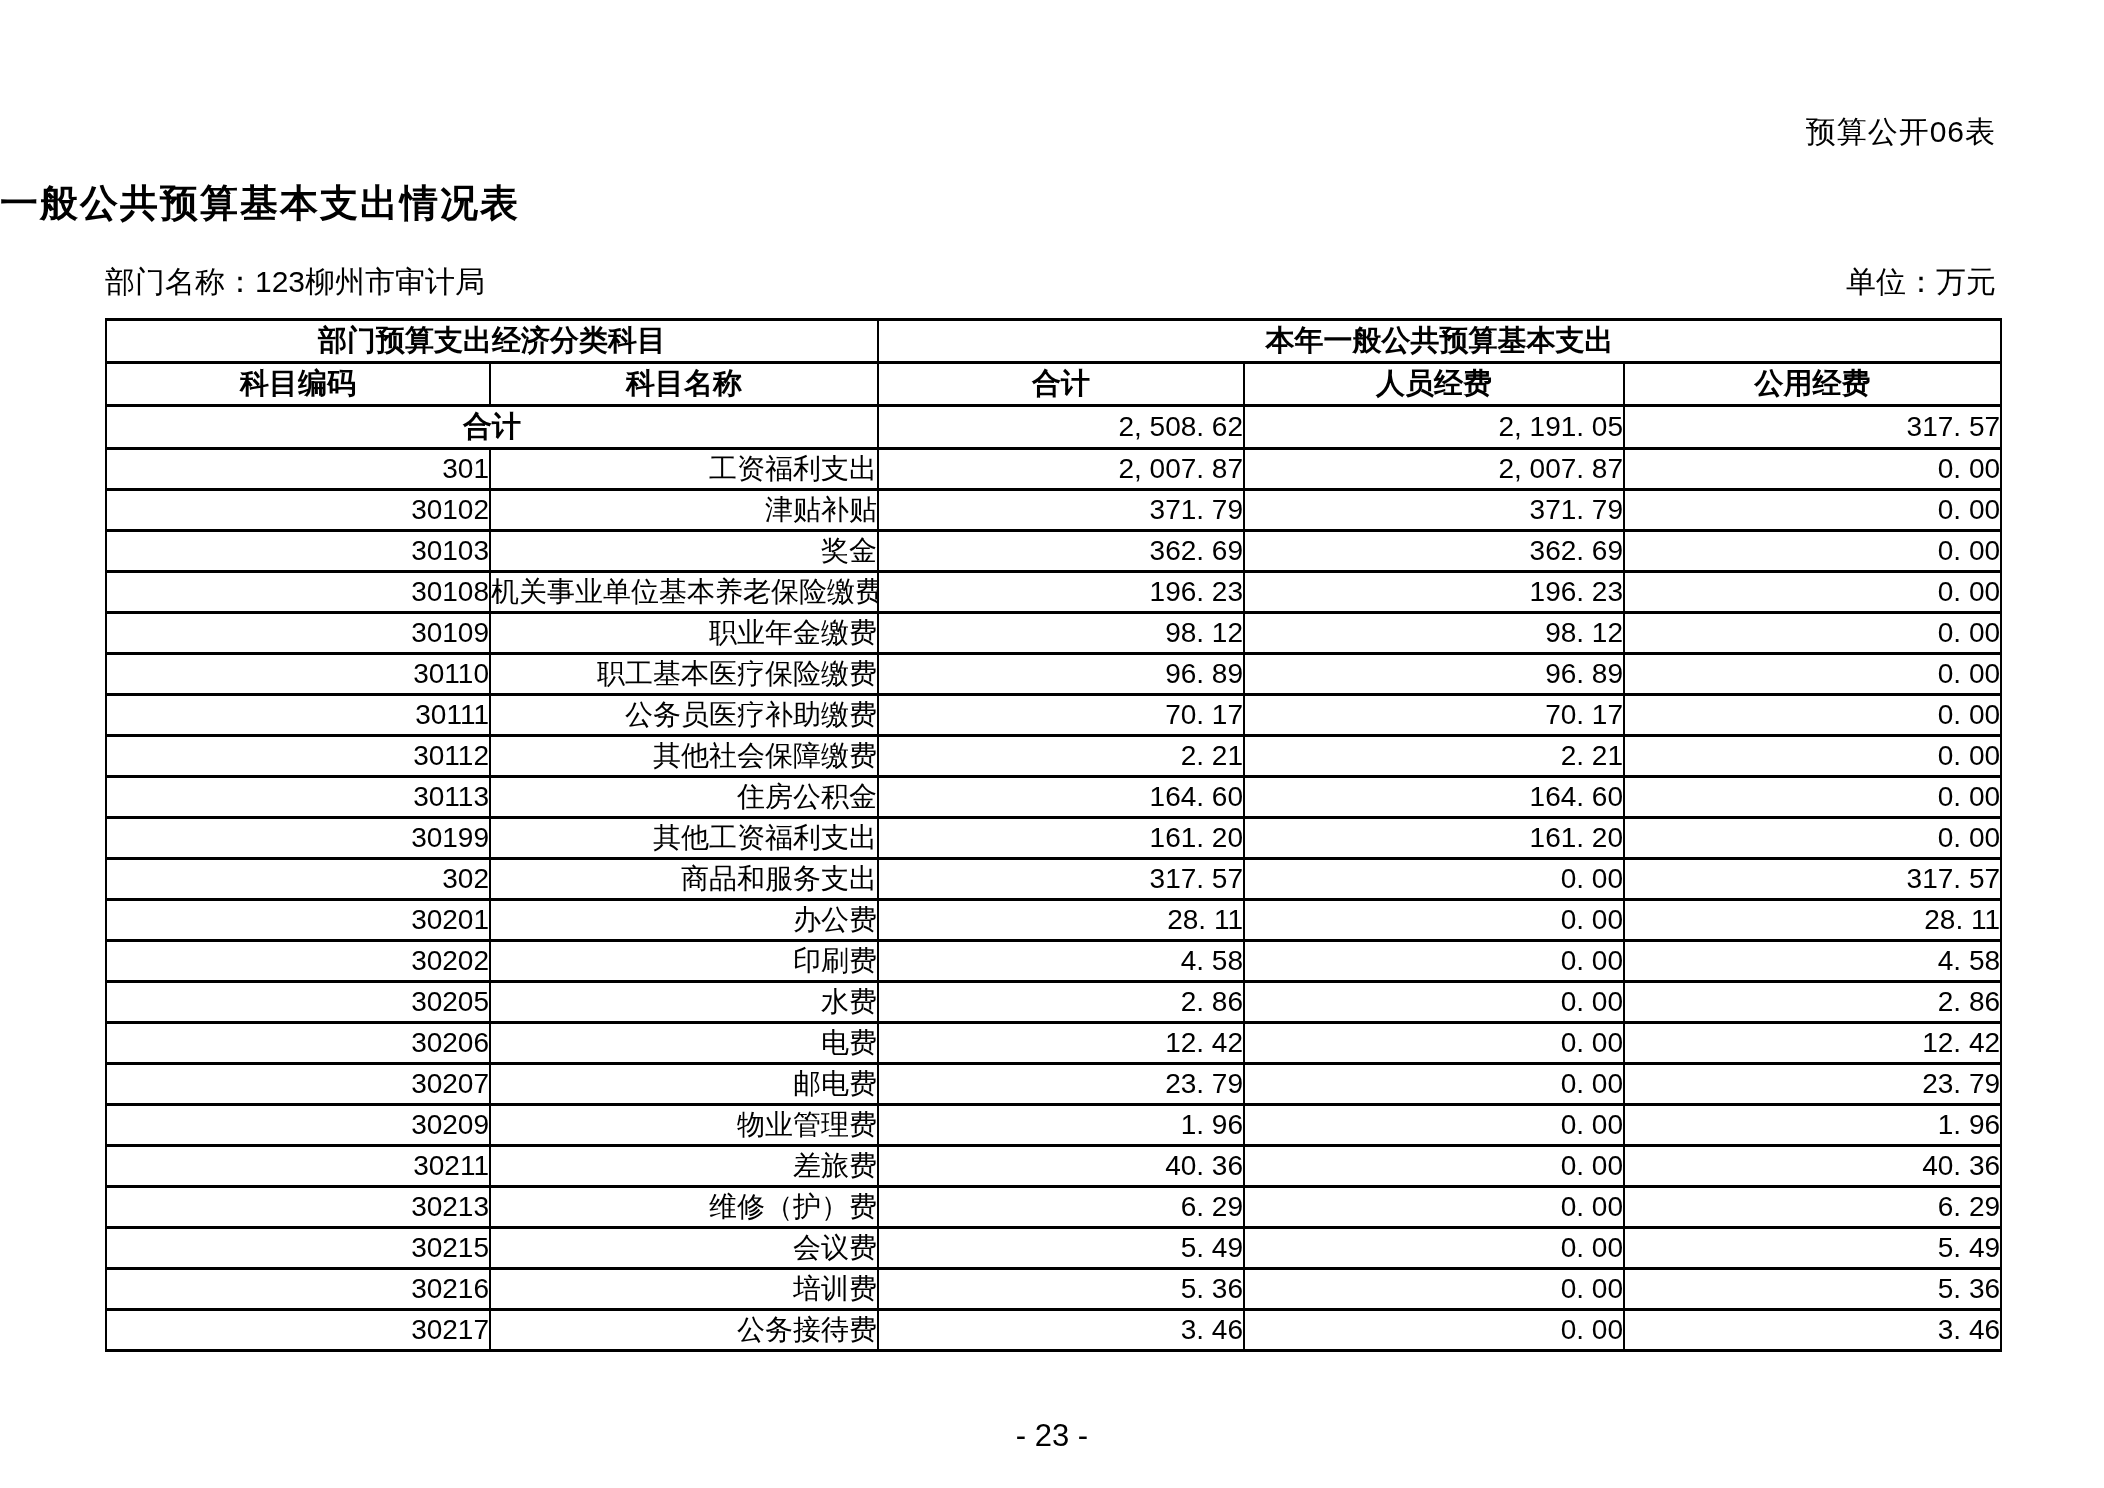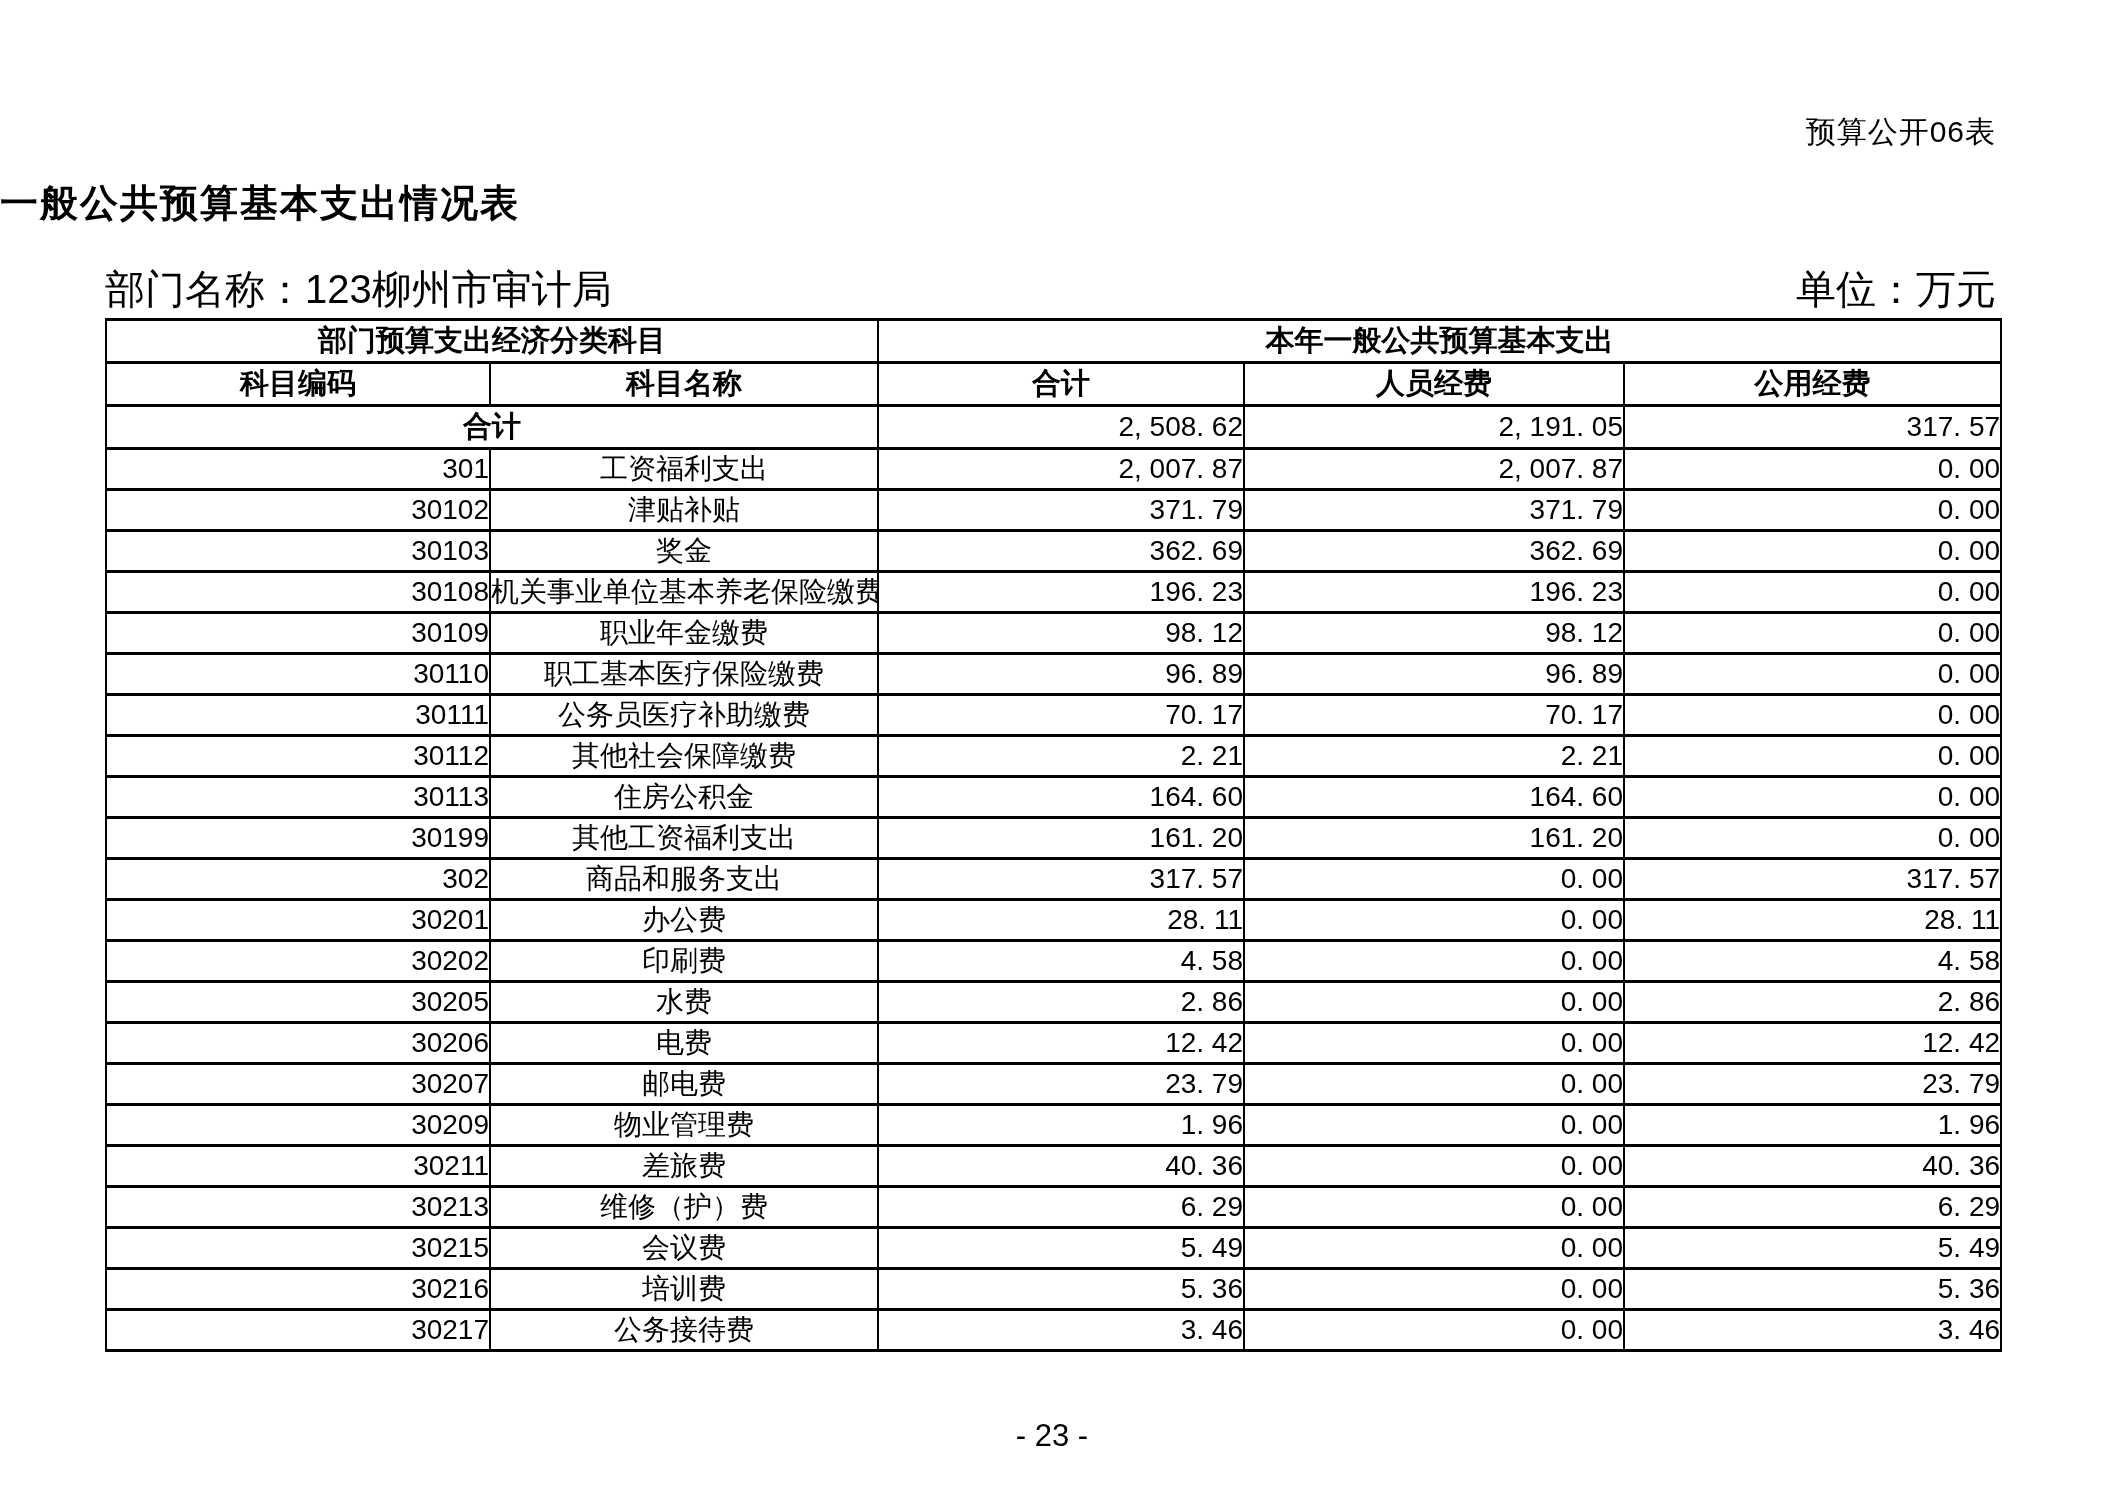--- a/index.html
+++ b/index.html
@@ -38,21 +38,21 @@
     letter-spacing: 2px;
   }
   .subheader {
     position: absolute;
     top: 262px;
     left: 105px;
     right: 108px;
     display: flex;
     justify-content: space-between;
     align-items: baseline;
-    font-size: 40px;
+    font-size: 30px;
   }
   table.budget {
     position: absolute;
     top: 318px;
     left: 105px;
     width: 1895px;
     border-collapse: collapse;
     table-layout: fixed;
     font-size: 28px;
   }
@@ -69,21 +69,21 @@
     font-weight: bold;
     text-align: center;
     font-size: 29px;
   }
   td.cell-code {
     text-align: right;
     padding-left: 16px;
     margin-top: 36px;
   }
   td.cell-name {
-    text-align: center;
+    text-align: right;
     padding-left: 12px;
   }
   td.num {
     text-align: right;
     padding-right: 3px;
   }
   td.total-label {
     text-align: center;
     font-weight: bold;
     font-size: 29px;

